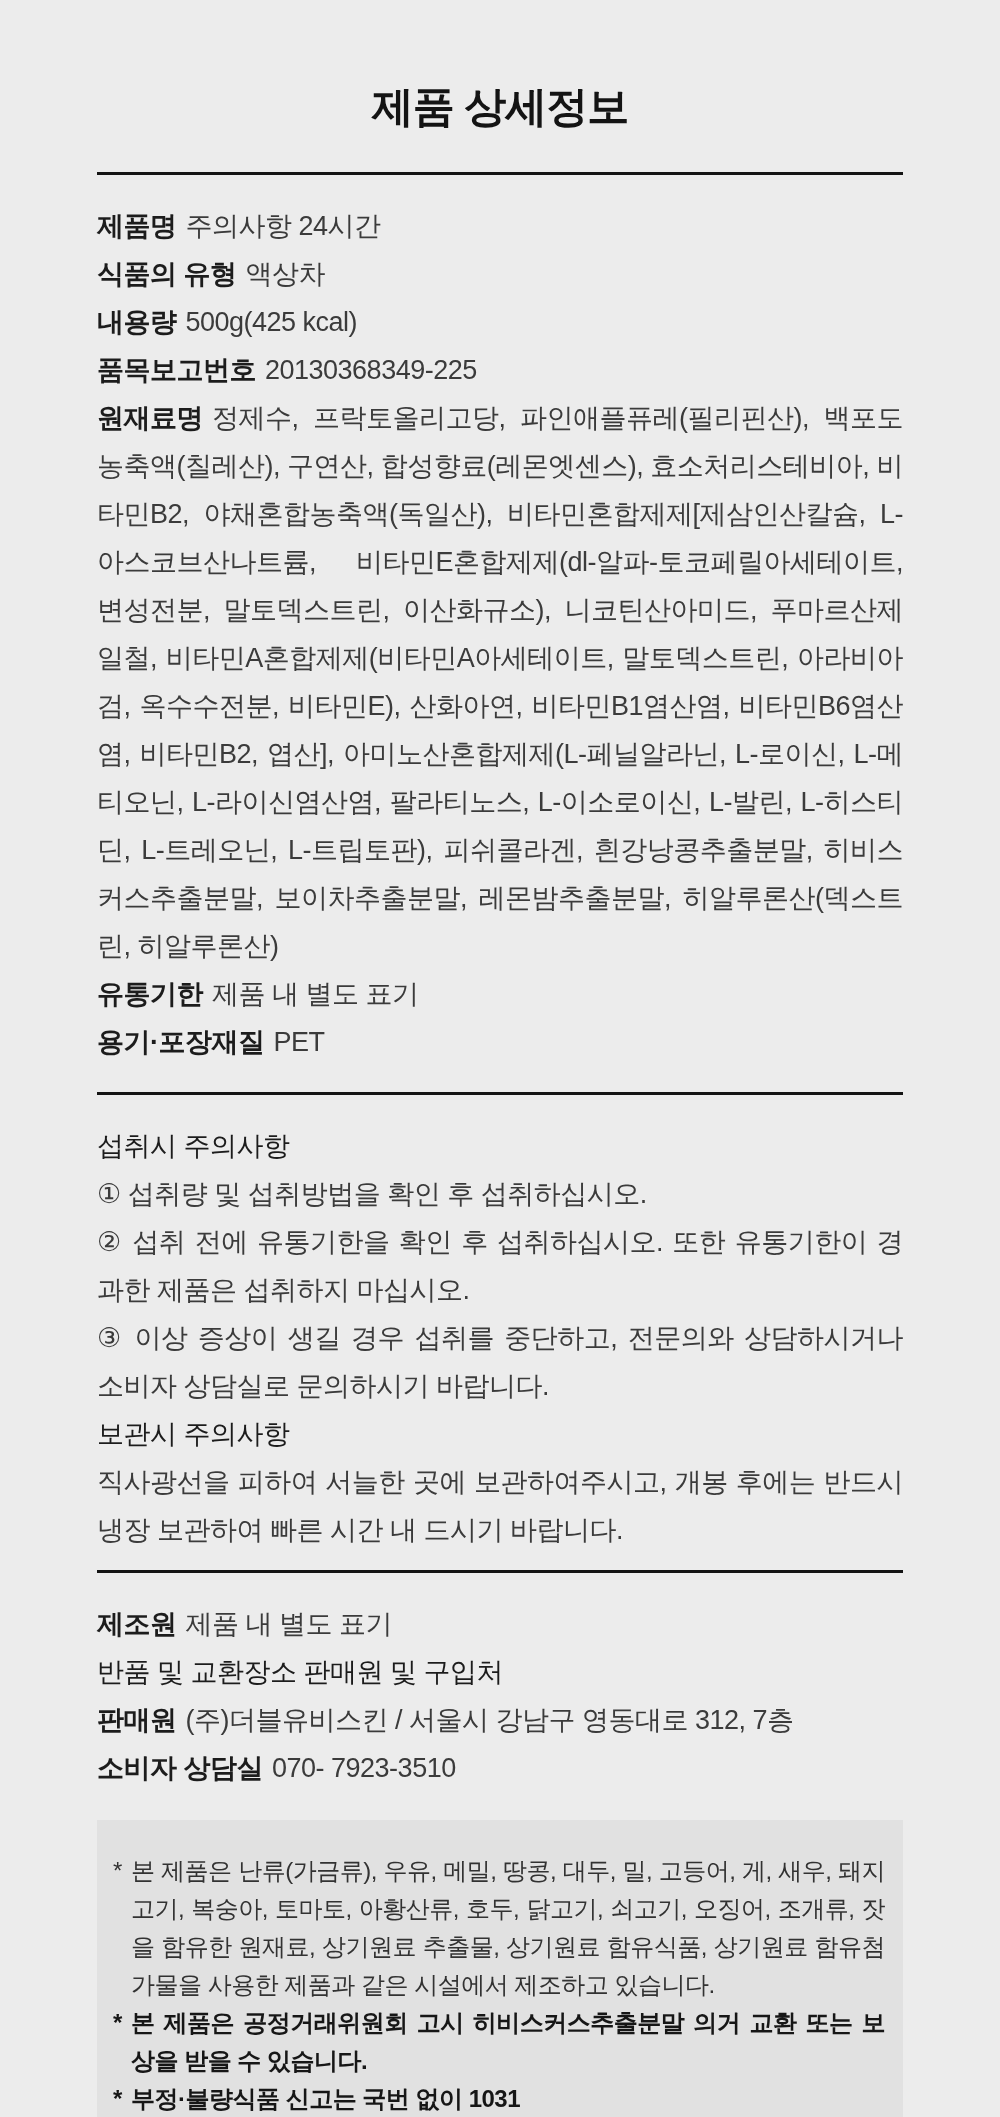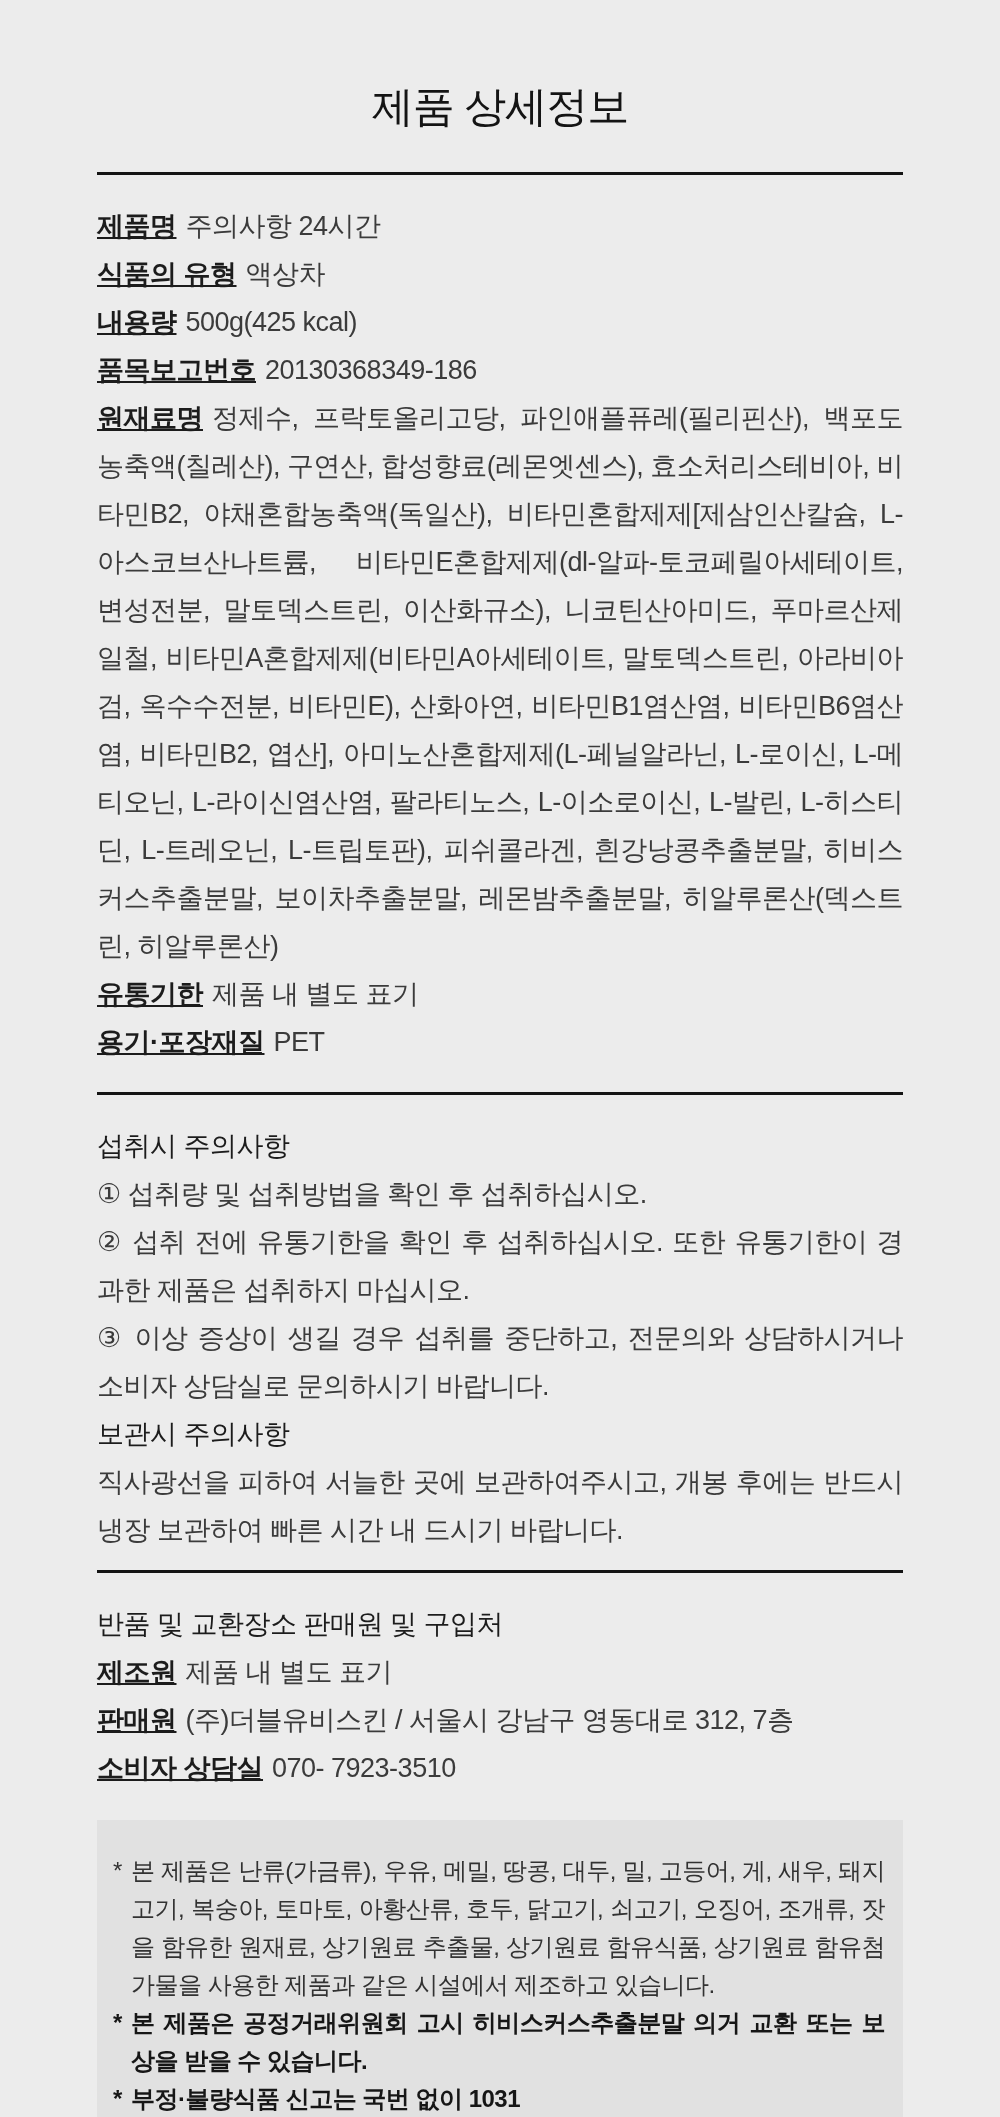--- a/index.html
+++ b/index.html
@@ -8,21 +8,21 @@
     width: 1000px;
     height: 2117px;
     font-family: "Liberation Sans", "DejaVu Sans", sans-serif;
     color: #3b3b3b;
     overflow: hidden;
   }
   .content { width: 806px; margin: 0 auto; padding-top: 84px; }
 
   .title {
     font-size: 42px;
-    font-weight: 400;
+    font-weight: 700;
     color: #141414;
     text-align: center;
     letter-spacing: -1px;
     line-height: 1.1;
   }
 
   .hr { height: 3px; background: #141414; }
   .hr-top { margin-top: 42px; }
   .hr-mid { margin-top: 26px; }
   .hr-low { margin-top: 16px; }
@@ -33,21 +33,20 @@
     font-size: 27px;
     line-height: 48px;
     font-weight: 400;
     color: #3b3b3b;
     letter-spacing: -0.5px;
   }
   .row .label {
     font-weight: 700;
     color: #1c1c1c;
     margin-right: 9px;
-    text-decoration: underline;
   }
   .row.heading { font-weight: 400; color: #1c1c1c; }
   .justify { text-align: justify; }
 
   .notice-box {
     margin-top: 28px;
     background: #e1e1e1;
     padding: 32px 18px 42px 16px;
   }
   .notice-item {
@@ -74,21 +73,21 @@
     <p class="row">
       <span class="label">제품명</span><span class="value">주의사항 24시간</span>
     </p>
     <p class="row">
       <span class="label">식품의 유형</span><span class="value">액상차</span>
     </p>
     <p class="row">
       <span class="label">내용량</span><span class="value">500g(425 kcal)</span>
     </p>
     <p class="row">
-      <span class="label">품목보고번호</span><span class="value">20130368349-186</span>
+      <span class="label">품목보고번호</span><span class="value">20130368349-225</span>
     </p>
     <p class="row justify">
       <span class="label">원재료명</span><span class="value">정제수, 프락토올리고당, 파인애플퓨레(필리핀산), 백포도농축액(칠레산), 구연산, 합성향료(레몬엣센스), 효소처리스테비아, 비타민B2, 야채혼합농축액(독일산), 비타민혼합제제[제삼인산칼슘, L-아스코브산나트륨, 비타민E혼합제제(dl-알파-토코페릴아세테이트, 변성전분, 말토덱스트린, 이산화규소), 니코틴산아미드, 푸마르산제일철, 비타민A혼합제제(비타민A아세테이트, 말토덱스트린, 아라비아검, 옥수수전분, 비타민E), 산화아연, 비타민B1염산염, 비타민B6염산염, 비타민B2, 엽산], 아미노산혼합제제(L-페닐알라닌, L-로이신, L-메티오닌, L-라이신염산염, 팔라티노스, L-이소로이신, L-발린, L-히스티딘, L-트레오닌, L-트립토판), 피쉬콜라겐, 흰강낭콩추출분말, 히비스커스추출분말, 보이차추출분말, 레몬밤추출분말, 히알루론산(덱스트린, 히알루론산)</span>
     </p>
     <p class="row">
       <span class="label">유통기한</span><span class="value">제품 내 별도 표기</span>
     </p>
     <p class="row">
       <span class="label">용기·포장재질</span><span class="value">PET</span>
     </p>
@@ -101,24 +100,24 @@
     <p class="row">① 섭취량 및 섭취방법을 확인 후 섭취하십시오.</p>
     <p class="row justify">② 섭취 전에 유통기한을 확인 후 섭취하십시오. 또한 유통기한이 경과한 제품은 섭취하지 마십시오.</p>
     <p class="row justify">③ 이상 증상이 생길 경우 섭취를 중단하고, 전문의와 상담하시거나 소비자 상담실로 문의하시기 바랍니다.</p>
     <p class="row heading">보관시 주의사항</p>
     <p class="row justify">직사광선을 피하여 서늘한 곳에 보관하여주시고, 개봉 후에는 반드시 냉장 보관하여 빠른 시간 내 드시기 바랍니다.</p>
   </section>
 
   <div class="hr hr-low"></div>
 
   <section class="block">
-    <p class="row heading">반품 및 교환장소 판매원 및 구입처</p>
     <p class="row">
       <span class="label">제조원</span><span class="value">제품 내 별도 표기</span>
     </p>
+    <p class="row heading">반품 및 교환장소 판매원 및 구입처</p>
     <p class="row">
       <span class="label">판매원</span><span class="value">(주)더블유비스킨 / 서울시 강남구 영동대로 312, 7층</span>
     </p>
     <p class="row">
       <span class="label">소비자 상담실</span><span class="value">070- 7923-3510</span>
     </p>
   </section>
 
   <div class="notice-box">
     <div class="notice-item">

